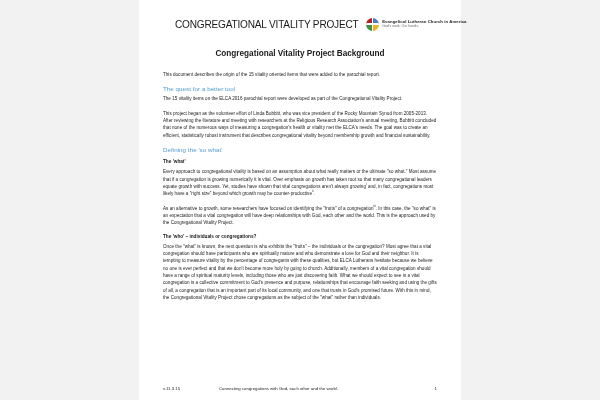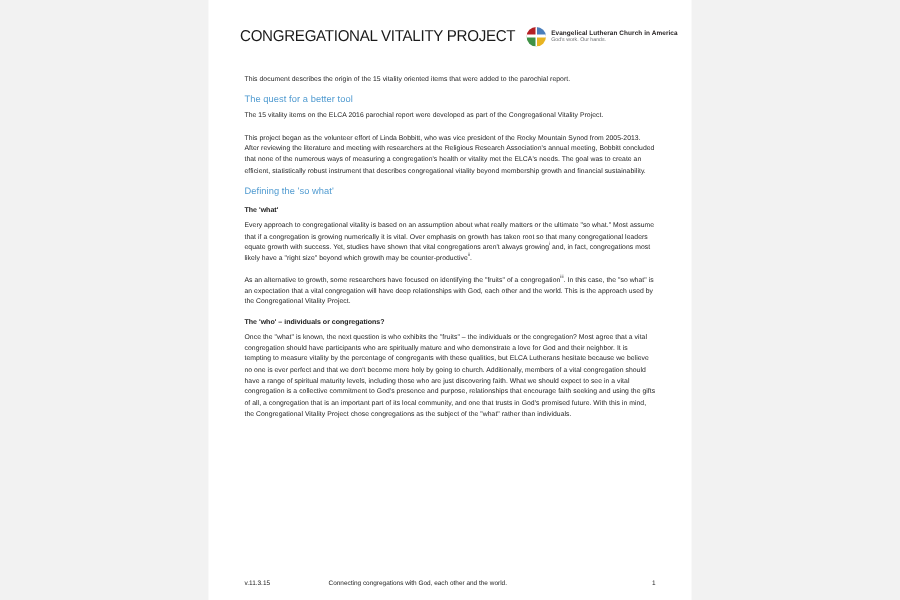--- a/index.html
+++ b/index.html
@@ -26,21 +26,21 @@
     height: 400px;
     background: #ffffff;
     box-sizing: border-box;
     padding: 13px 24px 0 24px;
   }
 
   
   .doc-header {
     display: flex;
     align-items: center;
-    justify-content: center;
+    justify-content: space-between;
     height: 22px;
     margin-bottom: 14px;
     margin-left: 12px;
   }
   .brand-title {
     font-size: 10.5px;
     letter-spacing: -0.2px;
     color: #1a1a1a;
     font-weight: 400;
     white-space: nowrap;
@@ -169,20 +169,21 @@
           <div class="cross-v"></div>
           <div class="cross-h"></div>
         </div>
         <div class="elca-text">
           <div class="elca-name">Evangelical Lutheran Church in America</div>
           <div class="elca-tagline">God's work. Our hands.</div>
         </div>
       </div>
     </div>
 
+    <div class="doc-title">Congregational Vitality Project Background</div>
 
     <p class="body">This document describes the origin of the 15 vitality oriented items that were added to the parochial report.</p>
 
     <h2 class="section">The quest for a better tool</h2>
     <p class="body">The 15 vitality items on the ELCA 2016 parochial report were developed as part of the Congregational Vitality Project.</p>
     <p class="body">This project began as the volunteer effort of Linda Bobbitt, who was vice president of the Rocky Mountain Synod from 2005-2013. After reviewing the literature and meeting with researchers at the Religious Research Association's annual meeting, Bobbitt concluded that none of the numerous ways of measuring a congregation's health or vitality met the ELCA's needs. The goal was to create an efficient, statistically robust instrument that describes congregational vitality beyond membership growth and financial sustainability.</p>
 
     <h2 class="section">Defining the 'so what'</h2>
 
     <h3 class="subsection">The 'what'</h3>

